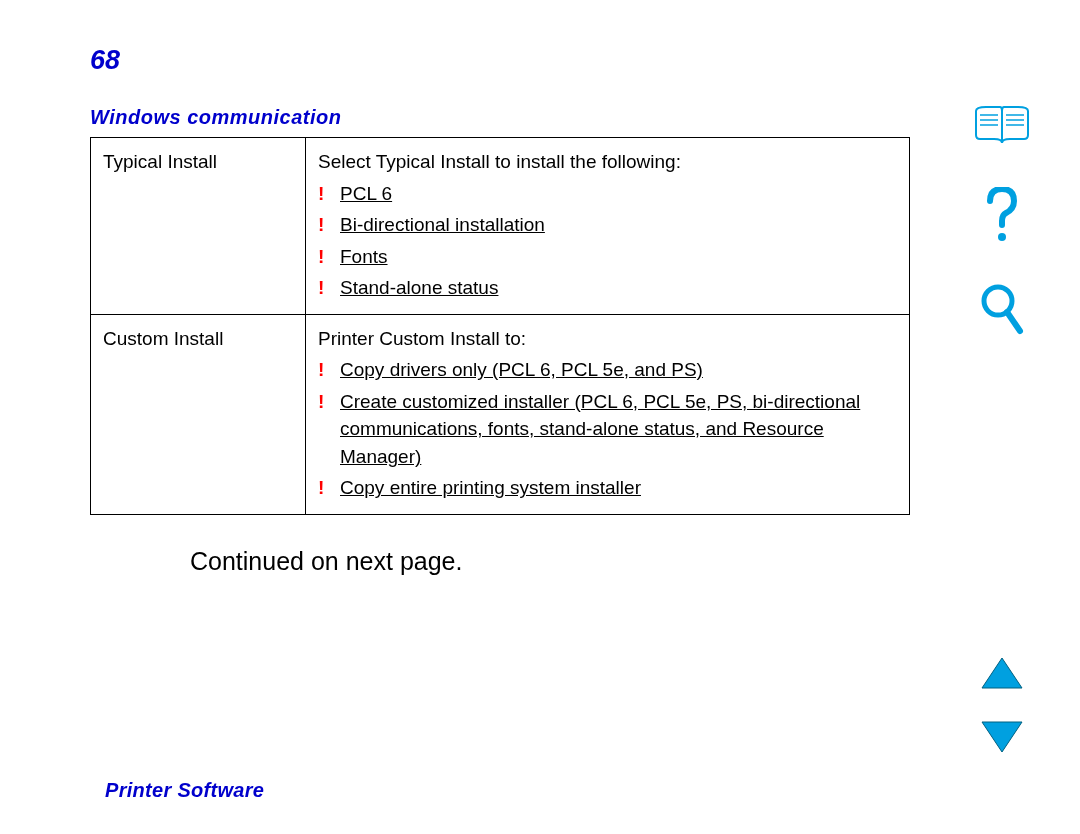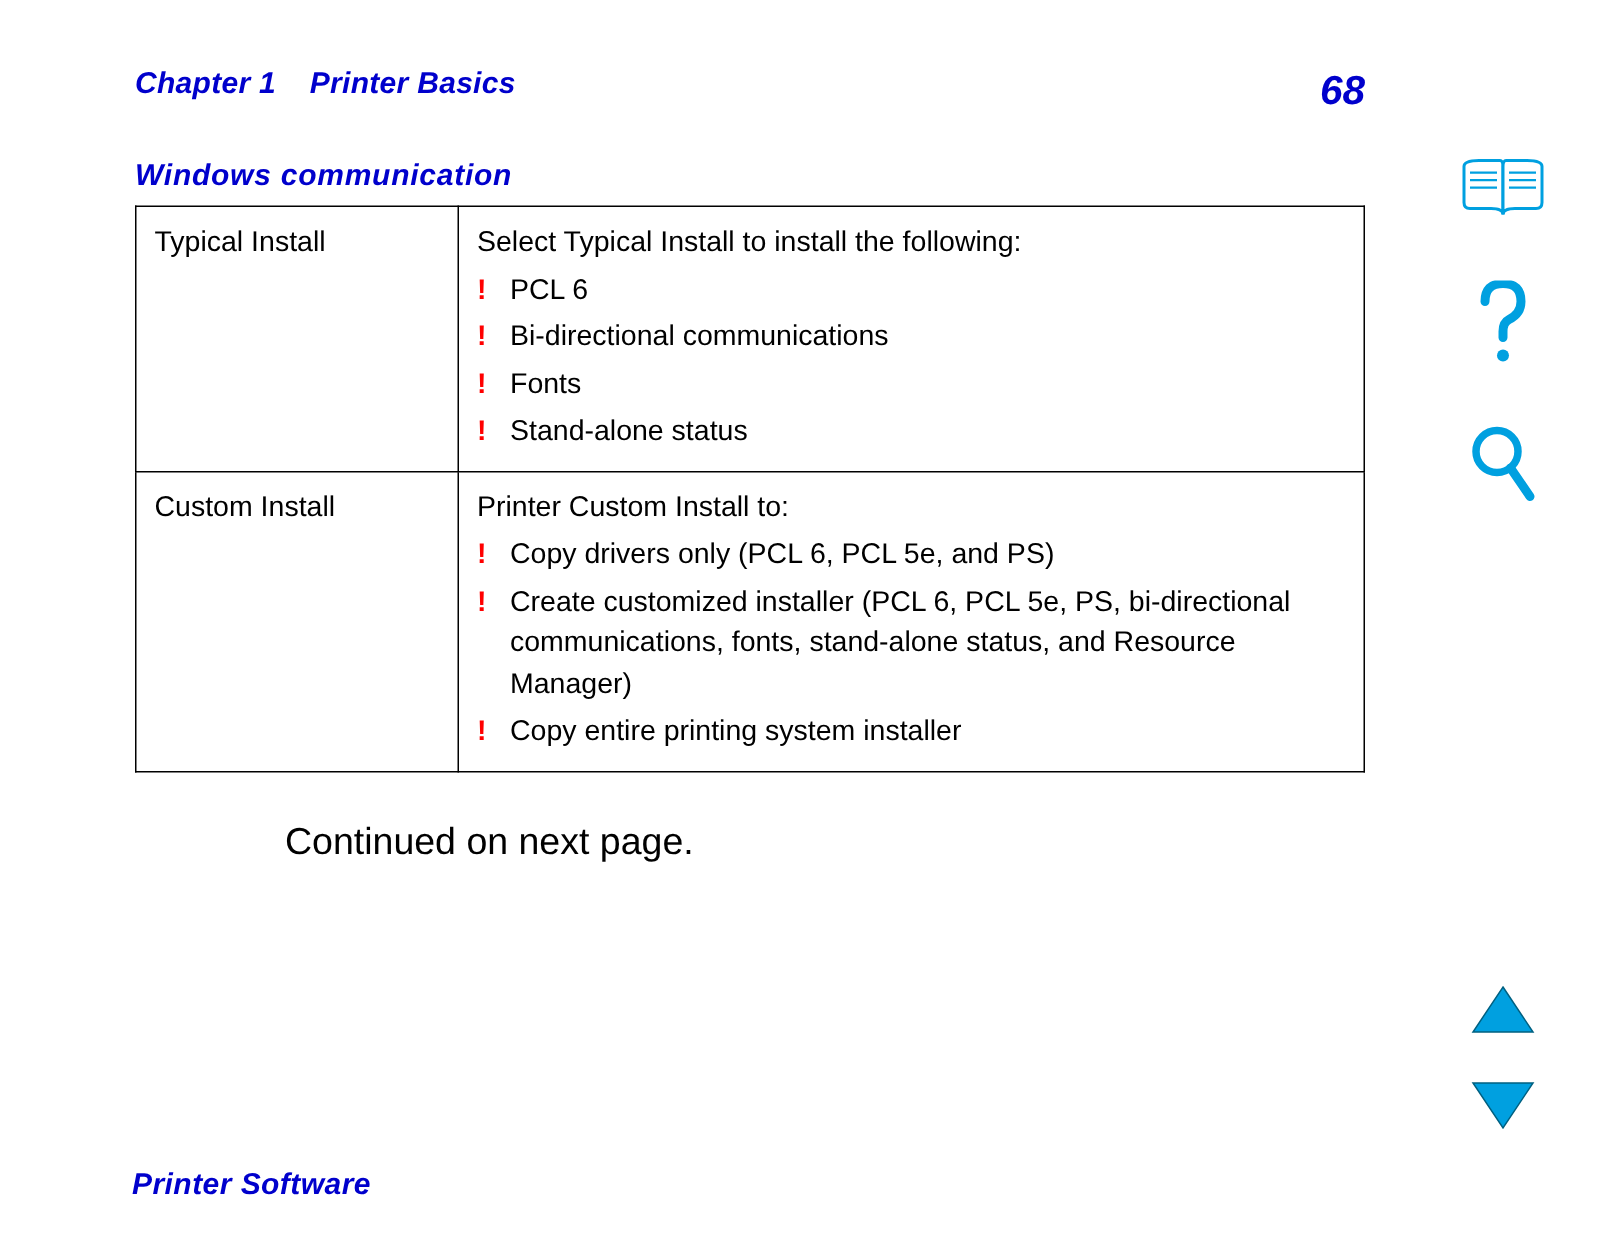--- a/index.html
+++ b/index.html
@@ -78,29 +78,30 @@
   }
   .bullet-mark {
     color: #ff0000;
     font-weight: bold;
     width: 22px;
     flex: 0 0 22px;
     font-size: 19px;
   }
   .bullet-text {
     flex: 1;
+    text-decoration: underline;
   }
   .continued {
     margin-left: 100px;
     margin-top: 32px;
     font-size: 25px;
   }
   .footer {
     position: absolute;
-    left: 88px;
+    left: 105px;
     bottom: 32px;
     color: #0000cc;
     font-style: italic;
     font-weight: bold;
     font-size: 20px;
     letter-spacing: 0.3px;
   }
   
   .sidebar {
     position: absolute;
@@ -123,43 +124,39 @@
     gap: 30px;
   }
   svg { display:block; }
 </style>
 </head>
 <body>
 
 <div class="page">
 
   <div class="header-row">
-    <div>
-      <span class="chapter-label">Chapter 1</span>
-      <span class="chapter-label chapter-title">Printer Basics</span>
-    </div>
     <div class="page-number">68</div>
   </div>
 
 
   <div class="section-heading">Windows communication</div>
 
   <table class="install">
     <tbody>
         <tr>
       <td class="left">Typical Install</td>
       <td>
         <div>Select Typical Install  to install the following:</div>
         <div class="bullet-row">
           <span class="bullet-mark">!</span>
           <span class="bullet-text">PCL 6</span>
         </div>
         <div class="bullet-row">
           <span class="bullet-mark">!</span>
-          <span class="bullet-text">Bi-directional communications</span>
+          <span class="bullet-text">Bi-directional installation</span>
         </div>
         <div class="bullet-row">
           <span class="bullet-mark">!</span>
           <span class="bullet-text">Fonts</span>
         </div>
         <div class="bullet-row">
           <span class="bullet-mark">!</span>
           <span class="bullet-text">Stand-alone status</span>
         </div>
       </td>

